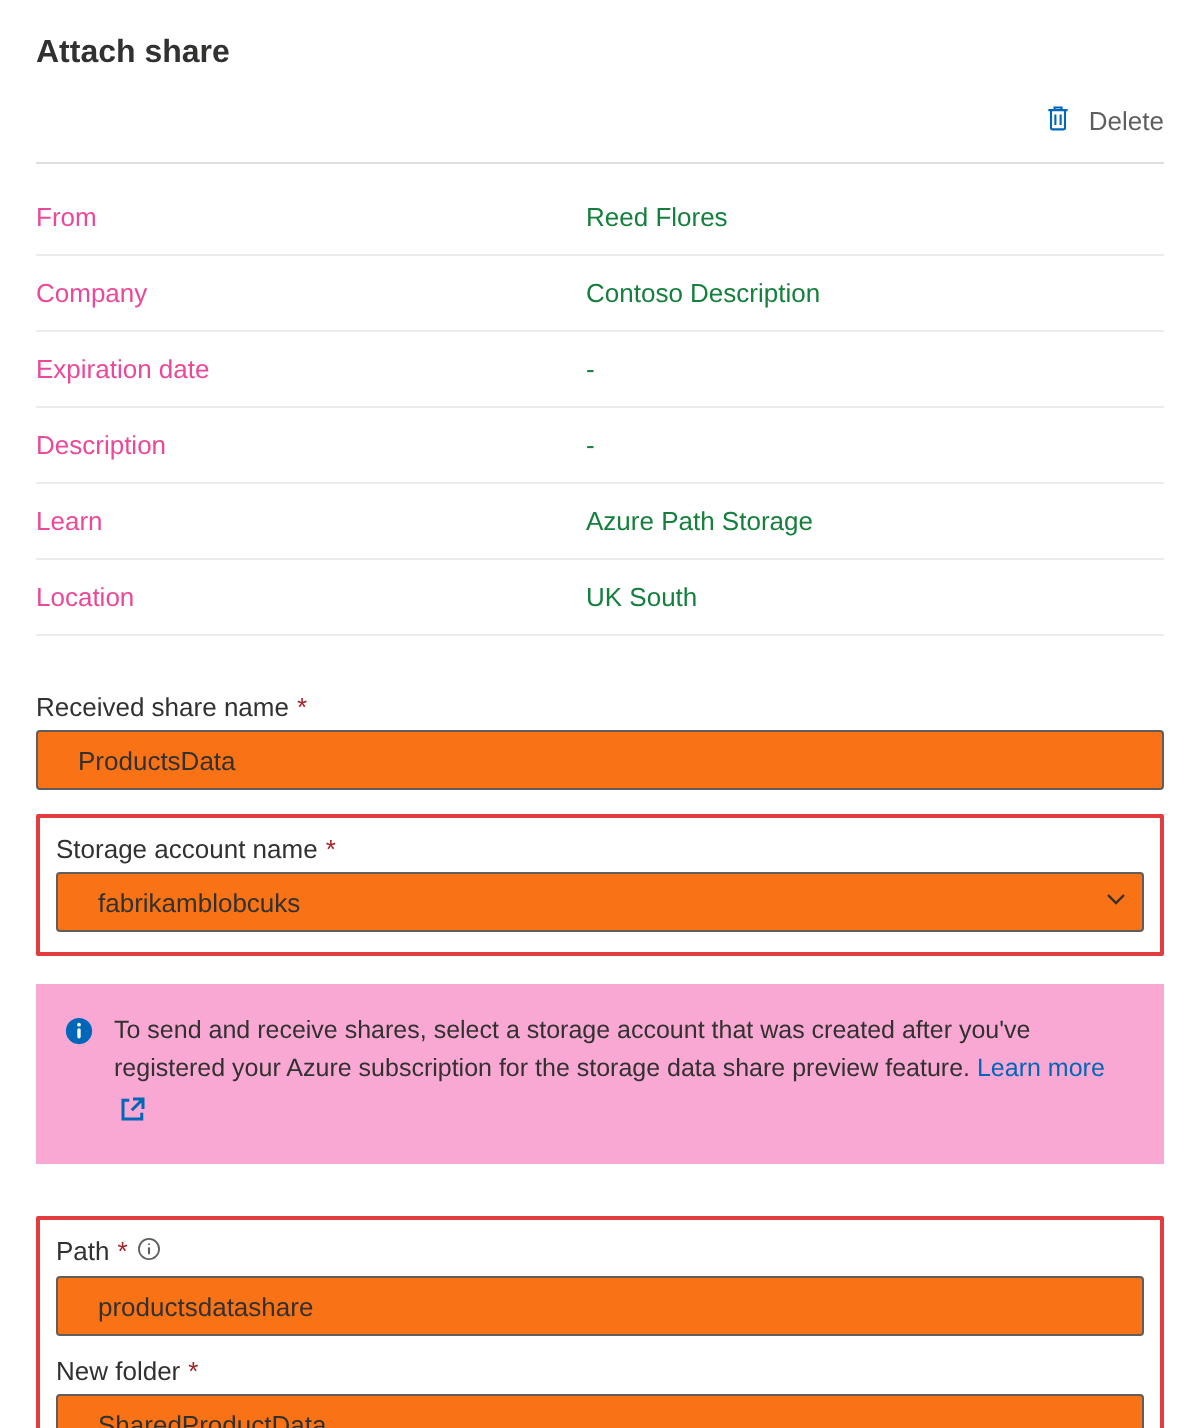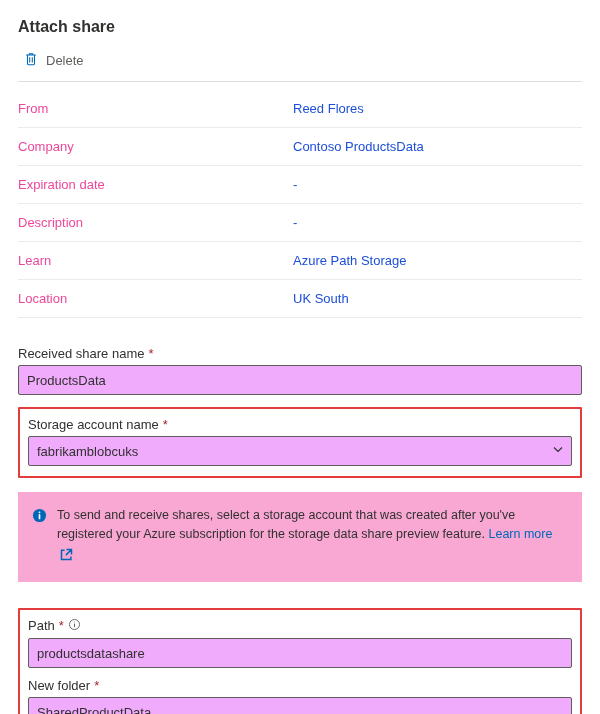--- a/index.html
+++ b/index.html
@@ -13,20 +13,21 @@
     }
     .title {
       font-size: 16px;
       font-weight: 600;
       margin-bottom: 14px;
     }
     .toolbar {
       padding: 2px 0 12px 6px;
       border-bottom: 1px solid #e1dfdd;
       margin-bottom: 8px;
+      text-align: right;
     }
     .delete-btn {
       display: inline-flex;
       align-items: center;
       gap: 8px;
       cursor: pointer;
       color: #605e5c;
       font-size: 13px;
     }
     .delete-btn svg { width: 14px; height: 14px; }
@@ -34,42 +35,42 @@
       display: flex;
       border-bottom: 1px solid #edebe9;
       padding: 11px 0;
     }
     .details-label {
       width: 275px;
       color: #ec4899;
     }
     .details-value {
       flex: 1;
-      color: #1d4ed8;
+      color: #15803d;
     }
     .form-section { margin-top: 28px; }
     .field-group { margin-bottom: 10px; }
     .field-label {
       font-size: 13px;
       color: #323130;
       margin-bottom: 4px;
       display: flex;
       gap: 4px;
     }
     .req { color: #a4262c; }
     .text-input, .select-input {
       width: 100%;
       height: 30px;
       border: 1px solid #605e5c;
       border-radius: 2px;
-      padding: 0 8px;
+      padding: 0 20px;
       font-size: 13px;
       font-family: inherit;
       color: #323130;
-      background: #f0abfc;
+      background: #f97316;
     }
     .select-wrap { position: relative; }
     .select-input { appearance: none; padding-right: 28px; }
     .chevron {
       position: absolute;
       right: 8px;
       top: 50%;
       transform: translateY(-50%);
       pointer-events: none;
     }
@@ -115,21 +116,21 @@
   </div>
 </div>
 
 <div>
   <div class="details-row">
     <div class="details-label">From</div>
     <div class="details-value">Reed Flores</div>
   </div>
   <div class="details-row">
     <div class="details-label">Company</div>
-    <div class="details-value">Contoso ProductsData</div>
+    <div class="details-value">Contoso Description</div>
   </div>
   <div class="details-row">
     <div class="details-label">Expiration date</div>
     <div class="details-value">-</div>
   </div>
   <div class="details-row">
     <div class="details-label">Description</div>
     <div class="details-value">-</div>
   </div>
   <div class="details-row">

